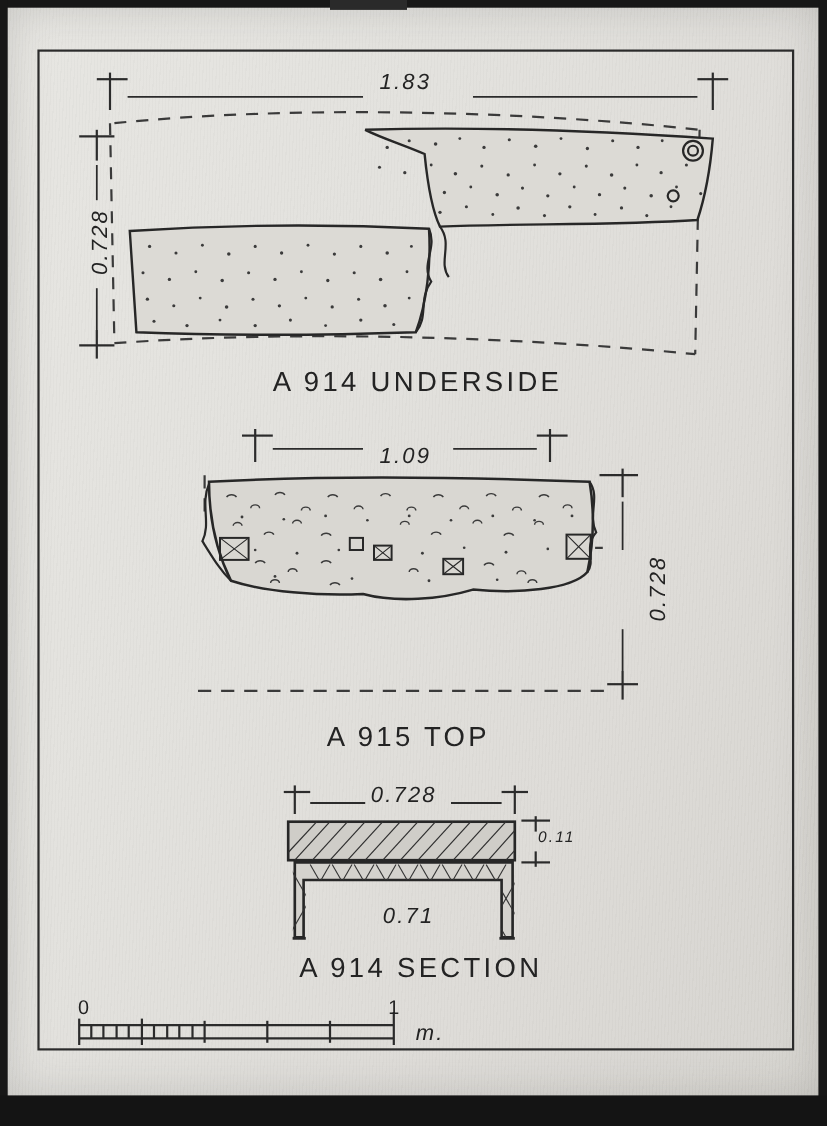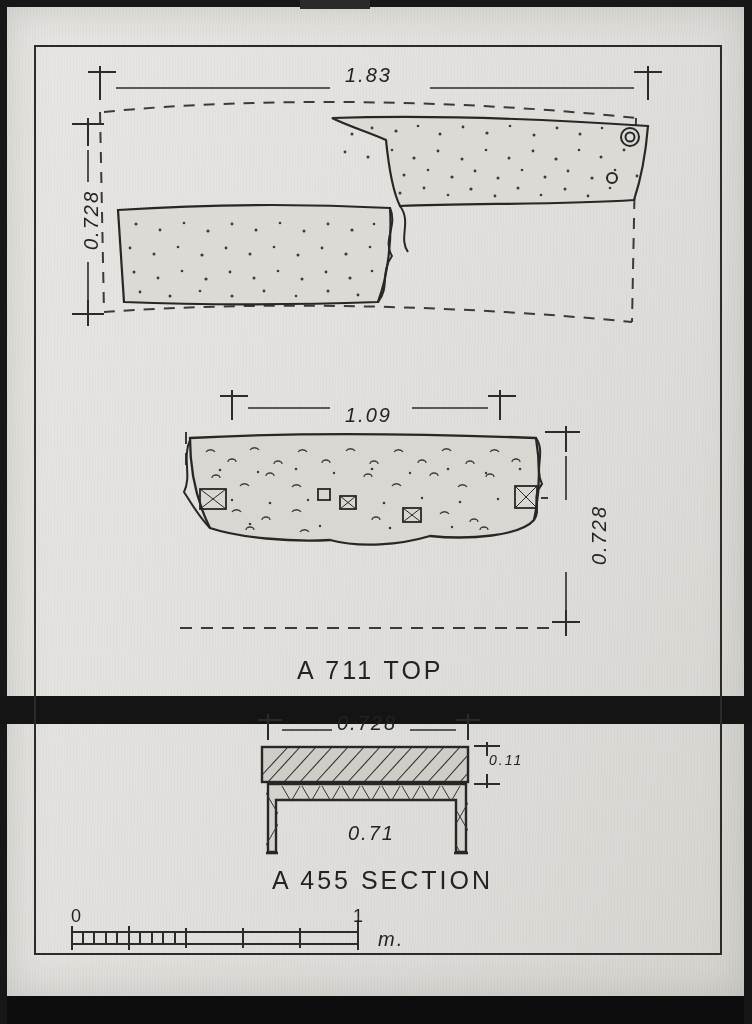--- a/index.html
+++ b/index.html
@@ -12,21 +12,21 @@
     height: 1024px;
     overflow: hidden;
     font-family: "Liberation Sans", sans-serif;
   }
 
   
   #plate {
     position: absolute;
     left: 0; top: 0;
     width: 752px;
-    height: 724px;
+    height: 1024px;
     background: #1c1c1c;
   }
 
   
   .sheet {
     position: absolute;
     left: 6px;
     top: 6px;
     width: 740px;
     height: 990px;
@@ -258,20 +258,21 @@
         <circle cx="296" cy="296" r="1.3"></circle>
       <circle cx="328" cy="291" r="1.5"></circle>
         <circle cx="358" cy="295" r="1.4"></circle>
     </g>
   </svg>
 
   <div class="ink dim" style="left:345px; top:64px;">1.83</div>
 
   <div class="ink dim vlabel" style="left:80px; top:250px; transform: rotate(-90deg);">0.728</div>
 
+  <div class="ink caption" style="left:248px; top:333px;">A 914  UNDERSIDE</div>
 
   <svg width="752" height="1024">
 
     <g stroke="#2b2b2b" stroke-width="2" fill="none">
       <line x1="232" y1="390" x2="232" y2="420"></line>
       <line x1="220" y1="396" x2="248" y2="396"></line>
       <line x1="500" y1="390" x2="500" y2="420"></line>
       <line x1="488" y1="396" x2="516" y2="396"></line>
       <line x1="248" y1="408" x2="330" y2="408" stroke-width="1.6"></line>
       <line x1="412" y1="408" x2="488" y2="408" stroke-width="1.6"></line>
@@ -382,21 +383,21 @@
         <circle cx="320" cy="526" r="1.2"></circle>
         <circle cx="390" cy="528" r="1.3"></circle>
       <circle cx="452" cy="527" r="1.2"></circle>
     </g>
   </svg>
 
   <div class="ink dim" style="left:345px; top:388px;margin-top:16px;">1.09</div>
 
   <div class="ink dim vlabel" style="left:588px; top:565px; transform: rotate(-90deg);">0.728</div>
 
-  <div class="ink caption" style="left:297px; top:656px;">A 711  TOP</div>
+  <div class="ink caption" style="left:297px; top:656px;">A 915  TOP</div>
 
   <svg width="752" height="1024">
 
     <g stroke="#2b2b2b" stroke-width="2" fill="none">
       <line x1="268" y1="714" x2="268" y2="740"></line>
       <line x1="258" y1="720" x2="282" y2="720"></line>
       <line x1="468" y1="714" x2="468" y2="740"></line>
       <line x1="456" y1="720" x2="480" y2="720"></line>
       <line x1="282" y1="730" x2="332" y2="730" stroke-width="1.6"></line>
       <line x1="410" y1="730" x2="456" y2="730" stroke-width="1.6"></line>
@@ -467,21 +468,21 @@
       <line x1="454" y1="853" x2="468" y2="853"></line>
     </g>
   </svg>
 
   <div class="ink dim" style="left:337px; top:712px;">0.728</div>
 
   <div class="ink dim" style="left:489px; top:752px; font-size:14px;">0.11</div>
 
   <div class="ink dim" style="left:348px; top:822px;text-align:center;">0.71</div>
 
-  <div class="ink caption" style="left:272px; top:866px;">A 455  SECTION</div>
+  <div class="ink caption" style="left:272px; top:866px;">A 914  SECTION</div>
 
   <svg width="752" height="1024">
     <g stroke="#2b2b2b" stroke-width="2" fill="none">
 
       <line x1="72" y1="932" x2="358" y2="932"></line>
       <line x1="72" y1="944" x2="358" y2="944"></line>
 
       <line x1="72" y1="926" x2="72" y2="950"></line>
       <line x1="129" y1="926" x2="129" y2="950"></line>
       <line x1="186" y1="928" x2="186" y2="948"></line>

